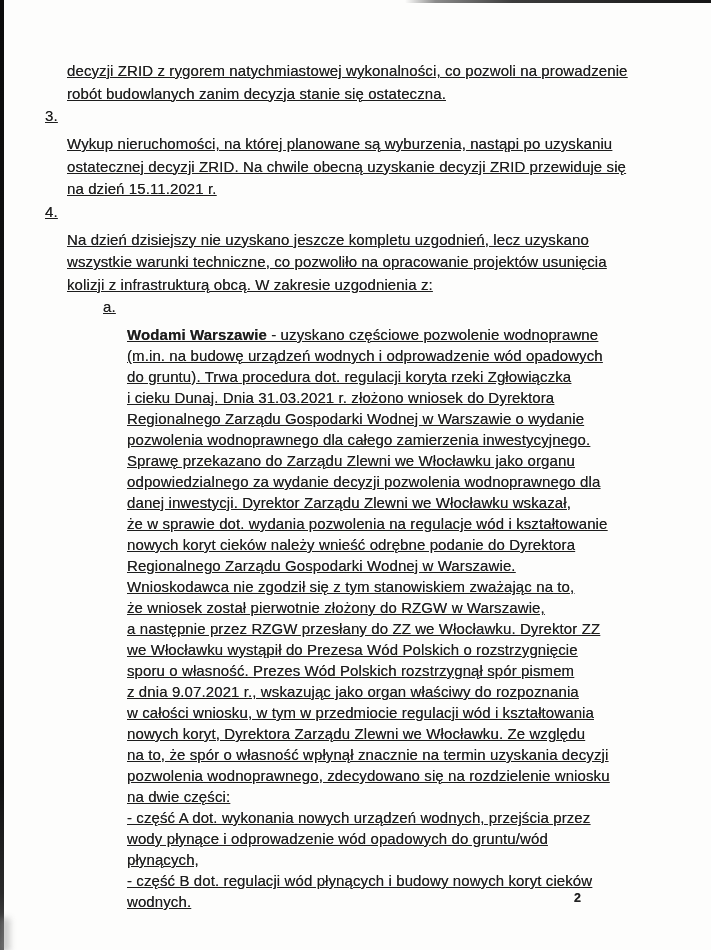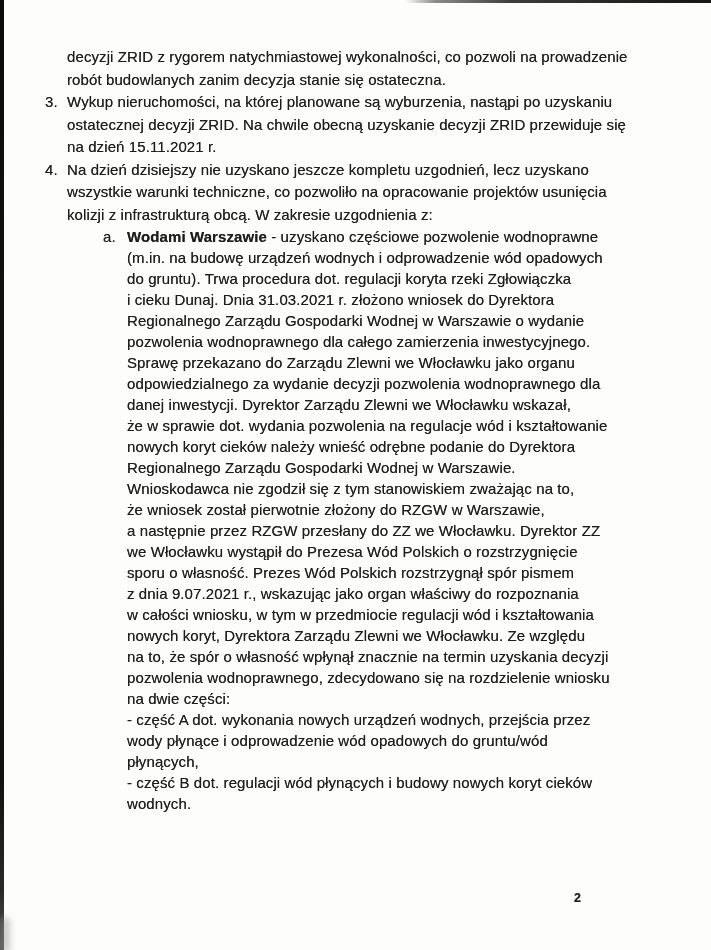--- a/index.html
+++ b/index.html
@@ -40,28 +40,29 @@
     height: 3px;
     background: linear-gradient(to right,
       rgba(46,46,46,0) 0%, rgba(46,46,46,.55) 10%,
       rgba(40,40,40,.9) 35%, #232323 75%, #161616 100%);
   }
 
   
   .doc {
     position: absolute;
     left: 45px;
-    top: 46px;
+    top: 60px;
     width: 640px;
     font-size: 15px;
     line-height: 22.5px;
     letter-spacing: .1px;
     text-shadow: 0 0 .6px rgba(25,25,25,.72);
+    text-decoration: underline;
   }
-  .pre { white-space: pre-line; }
+  .pre { white-space: pre-line; margin-top: 28px; }
 
   .continuation { margin: 0 0 0 22px; }
 
   .item { display: flex; }
   .item-marker { width: 22px; flex: none; }
   .item-text { width: 600px; }
 
   .subitem {
     display: flex;
     margin-left: 58px;

